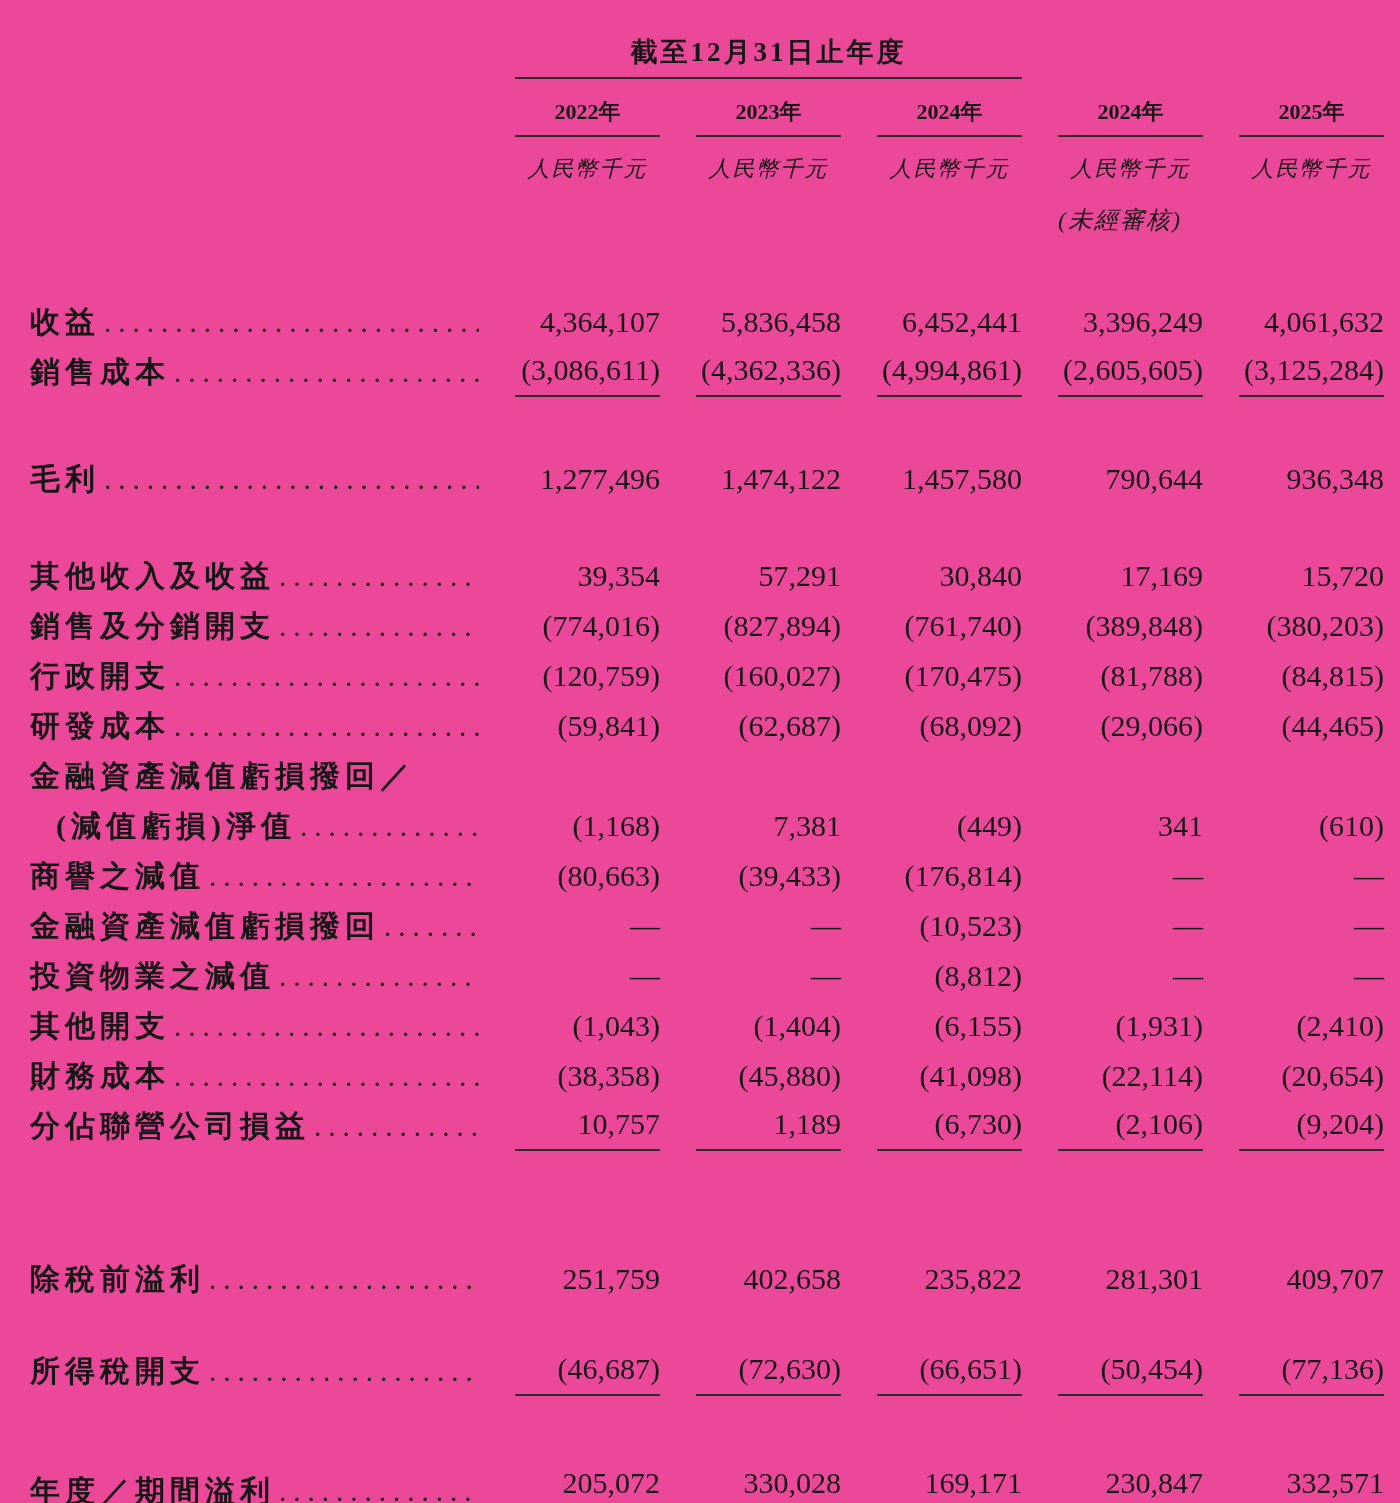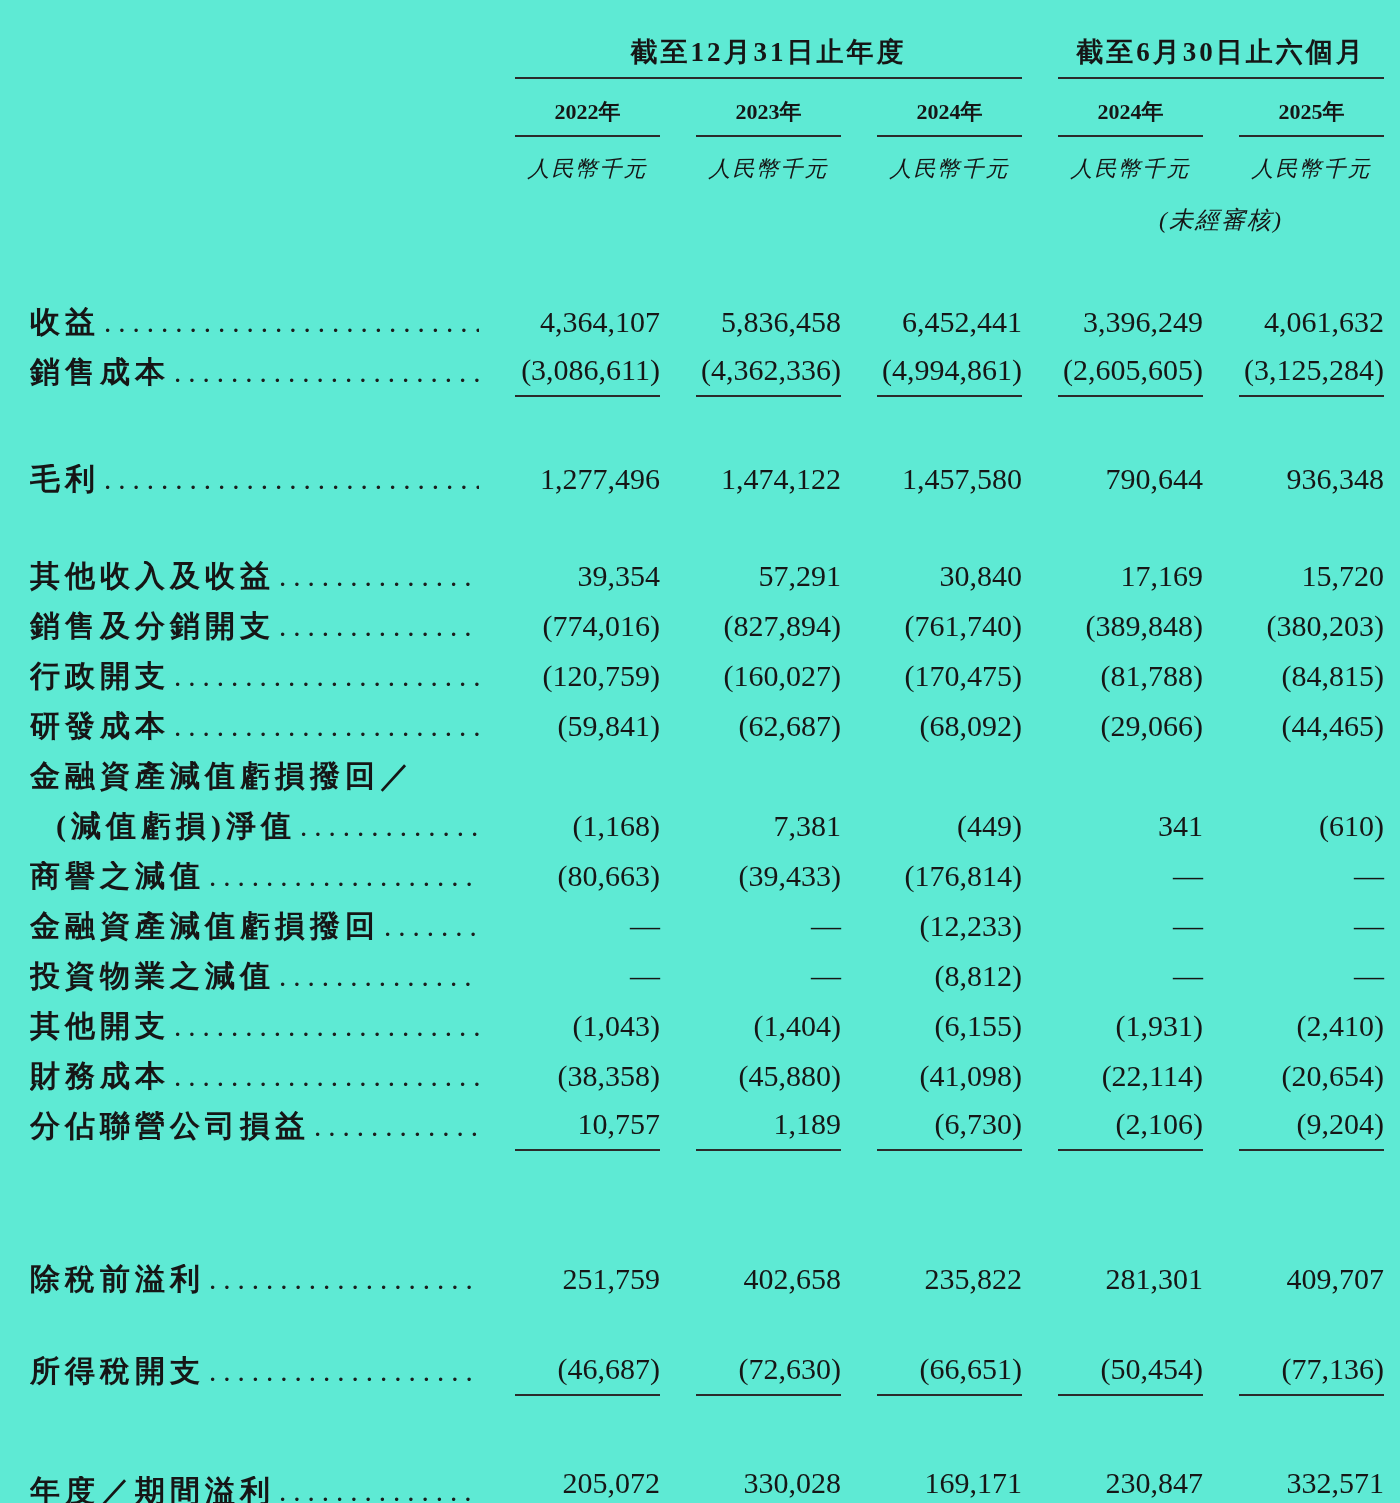--- a/index.html
+++ b/index.html
@@ -2,21 +2,21 @@
 <html><head>
 <meta charset="utf-8">
 <style>
   html, body { margin: 0; padding: 0; background: #ffffff; }
   .sheet {
     position: relative;
     width: 1400px;
     height: 1503px;
     box-sizing: border-box;
     padding: 36px 16px 16px 30px;
-    background: #5eead4;
+    background: #ec4899;
     font-family: "Liberation Serif", "DejaVu Serif", serif;
     color: #161616;
     overflow: hidden;
   }
   .grid {
     display: grid;
     grid-template-columns: 449px 145px 145px 145px 145px 145px;
     column-gap: 36px;
   }
   .grid3 {
@@ -52,21 +52,21 @@
     letter-spacing: 2px;
     text-align: center;
     white-space: nowrap;
   }
   .narow { margin-top: 20px; }
   .nau {
     font-style: italic;
     font-size: 24px;
     line-height: 30px;
     letter-spacing: 2px;
-    text-align: center;
+    text-align: left;
     white-space: nowrap;
   }
   .row { height: 50px; align-items: end; }
   .cell { padding-bottom: 10px; line-height: 1; }
   .lblc {
     display: flex;
     align-items: baseline;
     font-size: 30px;
     letter-spacing: 5px;
     overflow: hidden;
@@ -91,21 +91,20 @@
   .row.indent .lblc { padding-left: 26px; }
 </style>
 </head>
 <body>
 
 <div class="sheet">
 
   <div class="grid3">
     <div></div>
     <div class="gtitle">截至12月31日止年度</div>
-    <div class="gtitle">截至6月30日止六個月</div>
   </div>
 
   <div class="grid yrow">
     <div></div>
     <div class="yr">2022年</div>
     <div class="yr">2023年</div>
     <div class="yr">2024年</div>
     <div class="yr">2024年</div>
     <div class="yr">2025年</div>
   </div>
@@ -235,21 +234,21 @@
         <div class="cell val">—</div>
         <div class="cell val">—</div>
       </div>
       <div class="grid row">
         <div class="cell lblc">
           <span class="lbl">金融資產減值虧損撥回</span>
           <span class="dots">..........................................................................................</span>
         </div>
         <div class="cell val">—</div>
         <div class="cell val">—</div>
-        <div class="cell val">(12,233)</div>
+        <div class="cell val">(10,523)</div>
         <div class="cell val">—</div>
         <div class="cell val">—</div>
       </div>
       <div class="grid row">
         <div class="cell lblc">
           <span class="lbl">投資物業之減值</span>
           <span class="dots">..........................................................................................</span>
         </div>
         <div class="cell val">—</div>
         <div class="cell val">—</div>

